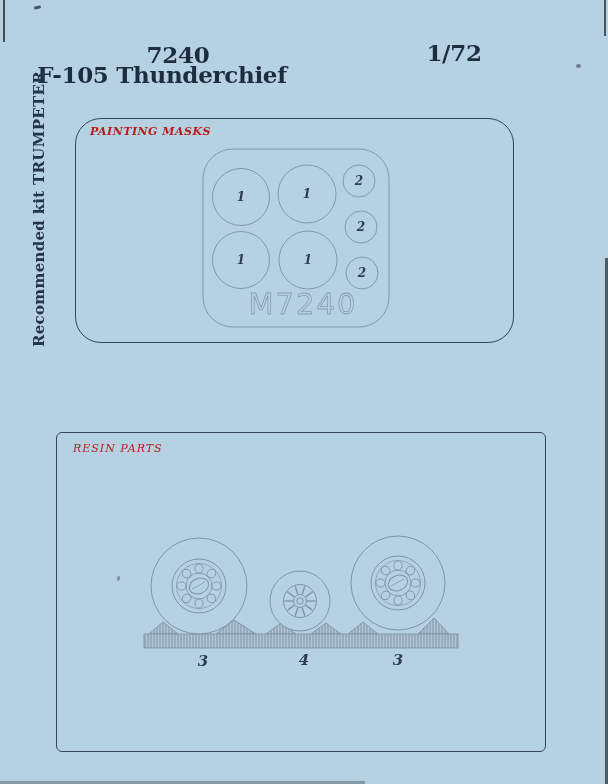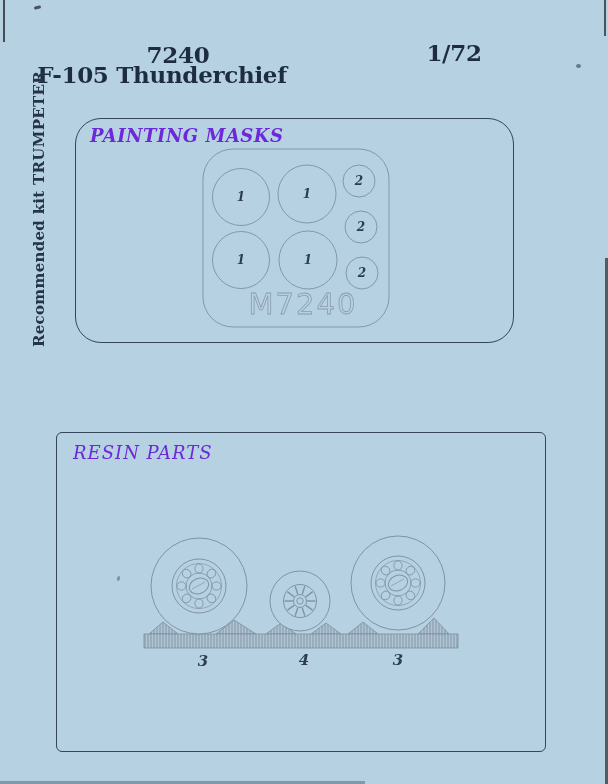--- a/index.html
+++ b/index.html
@@ -34,21 +34,21 @@
     transform:rotate(-90deg);
     text-align:center;
     font-weight:bold;font-size:15px;letter-spacing:.3px;color:#24344a;
     white-space:nowrap;
   }
 
   
   .panel{position:absolute;border:1.5px solid #35465c;background:transparent;}
   .panel.masks{left:75px;top:118px;width:437px;height:223px;border-radius:26px;}
   .panel.resin{left:56px;top:432px;width:488px;height:318px;border-radius:6px;}
-  .panel-label{position:absolute;color:#6d28d9;font-size:18px;white-space:nowrap;}
+  .panel-label{position:absolute;color:#b91c1c;font-size:11px;white-space:nowrap;}
   .panel.masks .panel-label{left:14px;top:6px;font-weight:bold;font-style:italic;letter-spacing:.5px;}
   .panel.resin .panel-label{left:16px;top:9px;font-style:italic;letter-spacing:1px;}
 
   .fig{position:absolute;}
   .fig.mask-sheet{left:126px;top:29px;}
   .fig.resin-fig{left:84px;top:93px;}
 
   svg text.partnum{
     font-family:"DejaVu Serif","Liberation Serif",serif;
     font-style:italic;font-weight:bold;fill:#2c3c52;

